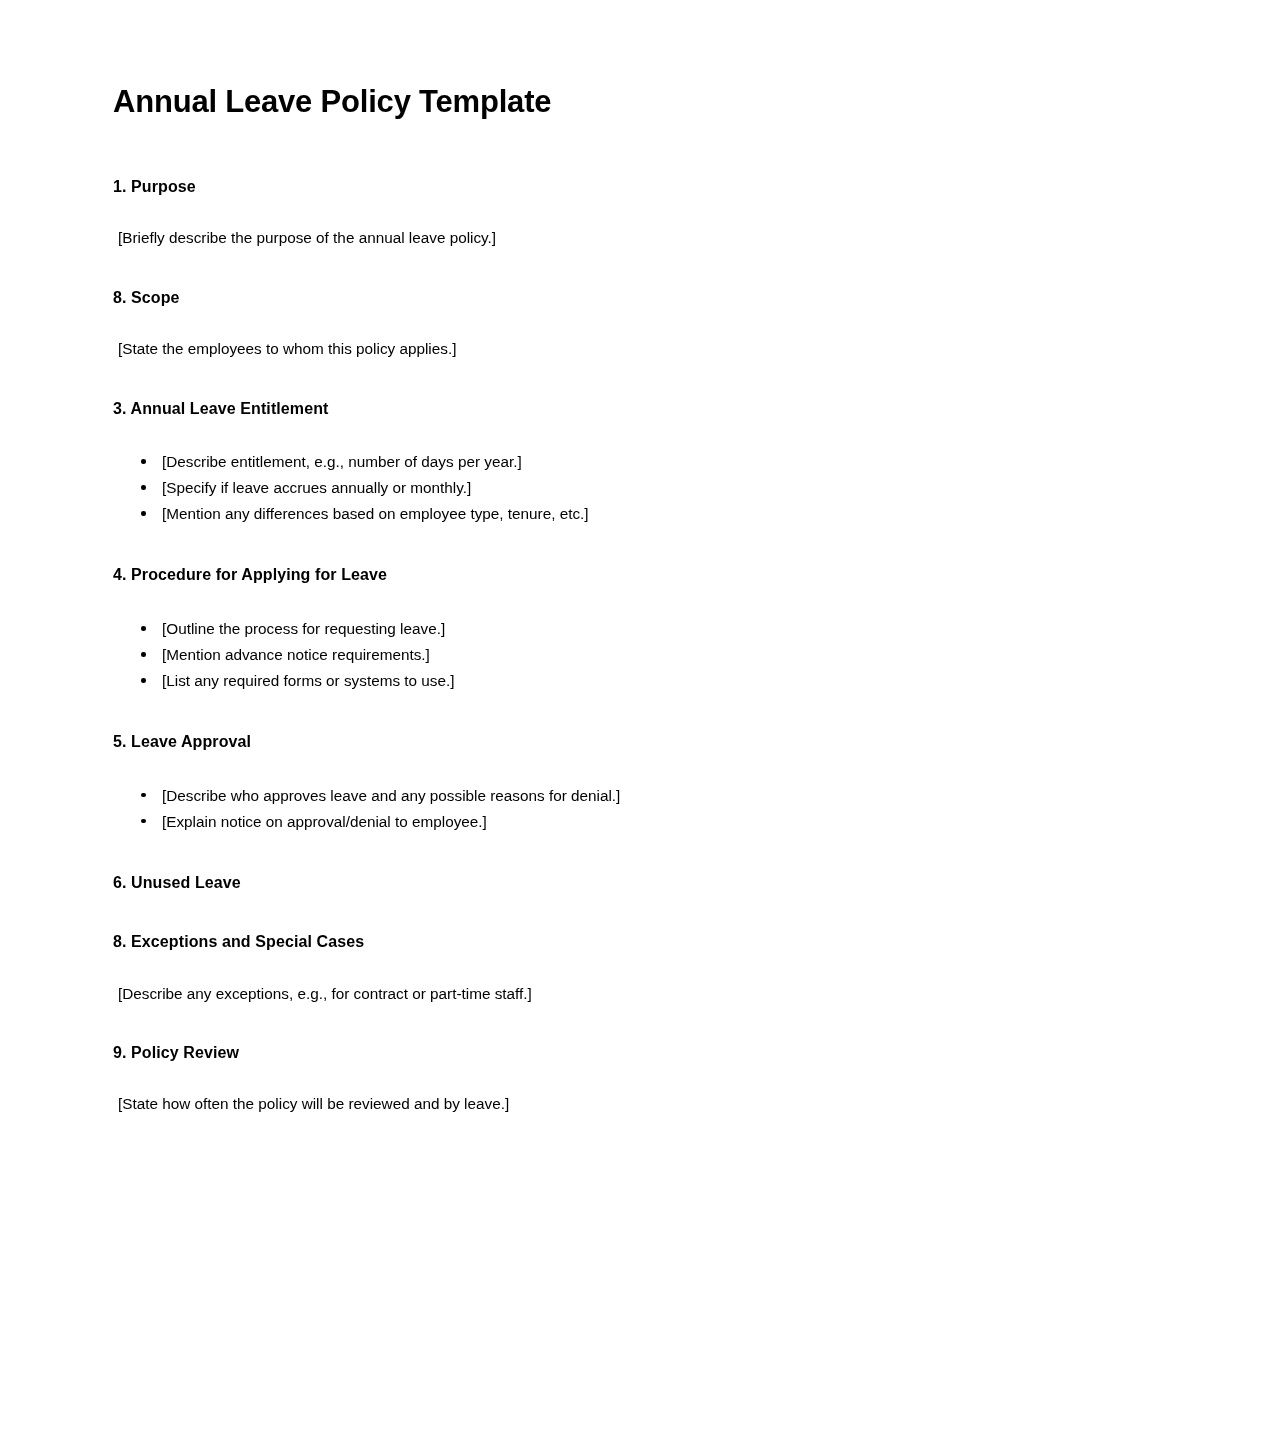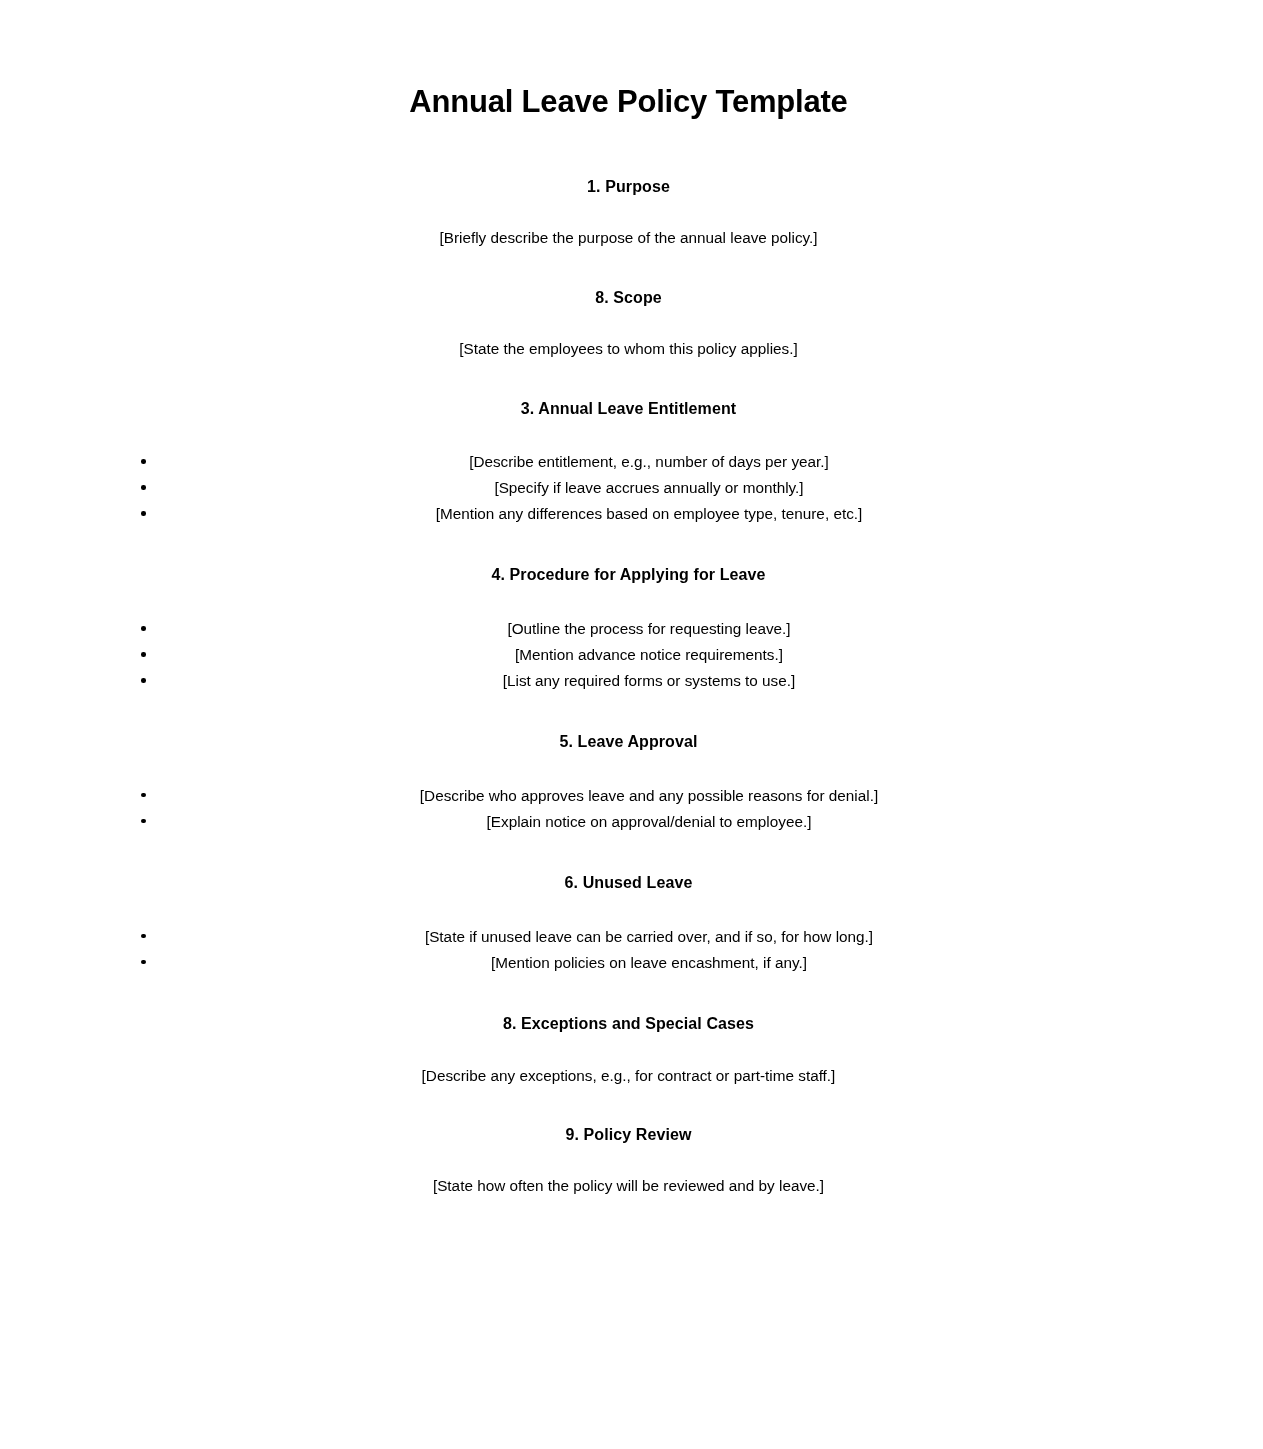--- a/index.html
+++ b/index.html
@@ -14,21 +14,20 @@
     font-family: "Liberation Sans", sans-serif;
     color: #000000;
     -webkit-font-smoothing: antialiased;
   }
   .page {
     box-sizing: border-box;
     width: 1263px;
     min-height: 1449px;
     background: #ffffff;
     padding: 84px 119px 120px 113px;
-    text-align: center;
   }
   .doc-title {
     font-size: 31px;
     font-weight: bold;
     line-height: 1.18;
     letter-spacing: -0.2px;
     margin: 0 0 56px 0;
     color: #000000;
   }
   .section {
@@ -42,21 +41,21 @@
     font-weight: bold;
     line-height: 1.3;
     letter-spacing: 0.1px;
     margin: 0 0 30px 0;
     color: #000000;
   }
   .section-para {
     font-size: 15.3px;
     font-weight: normal;
     line-height: 1.45;
-    margin: 16px;
+    margin: 5px;
     color: #000000;
   }
   ul.section-list {
     margin: 8px;
     padding: 0 0 0 18px;
     list-style: none;
   }
   ul.section-list li {
     font-size: 15.3px;
     line-height: 1.7;
@@ -108,24 +107,20 @@
       </section>
       <section class="section">
         <h2 class="section-heading">5. Leave Approval</h2>
         <ul class="section-list">
           <li>[Describe who approves leave and any possible reasons for denial.]</li>
           <li>[Explain notice on approval/denial to employee.]</li>
         </ul>
       </section>
       <section class="section">
         <h2 class="section-heading">6. Unused Leave</h2>
-        <ul class="section-list">
-          <li>[State if unused leave can be carried over, and if so, for how long.]</li>
-          <li>[Mention policies on leave encashment, if any.]</li>
-        </ul>
       </section>
       <section class="section">
         <h2 class="section-heading">8. Exceptions and Special Cases</h2>
         <p class="section-para">[Describe any exceptions, e.g., for contract or part-time staff.]</p>
       </section>
       <section class="section">
         <h2 class="section-heading">9. Policy Review</h2>
         <p class="section-para">[State how often the policy will be reviewed and by leave.]</p>
       </section>
     </div>

